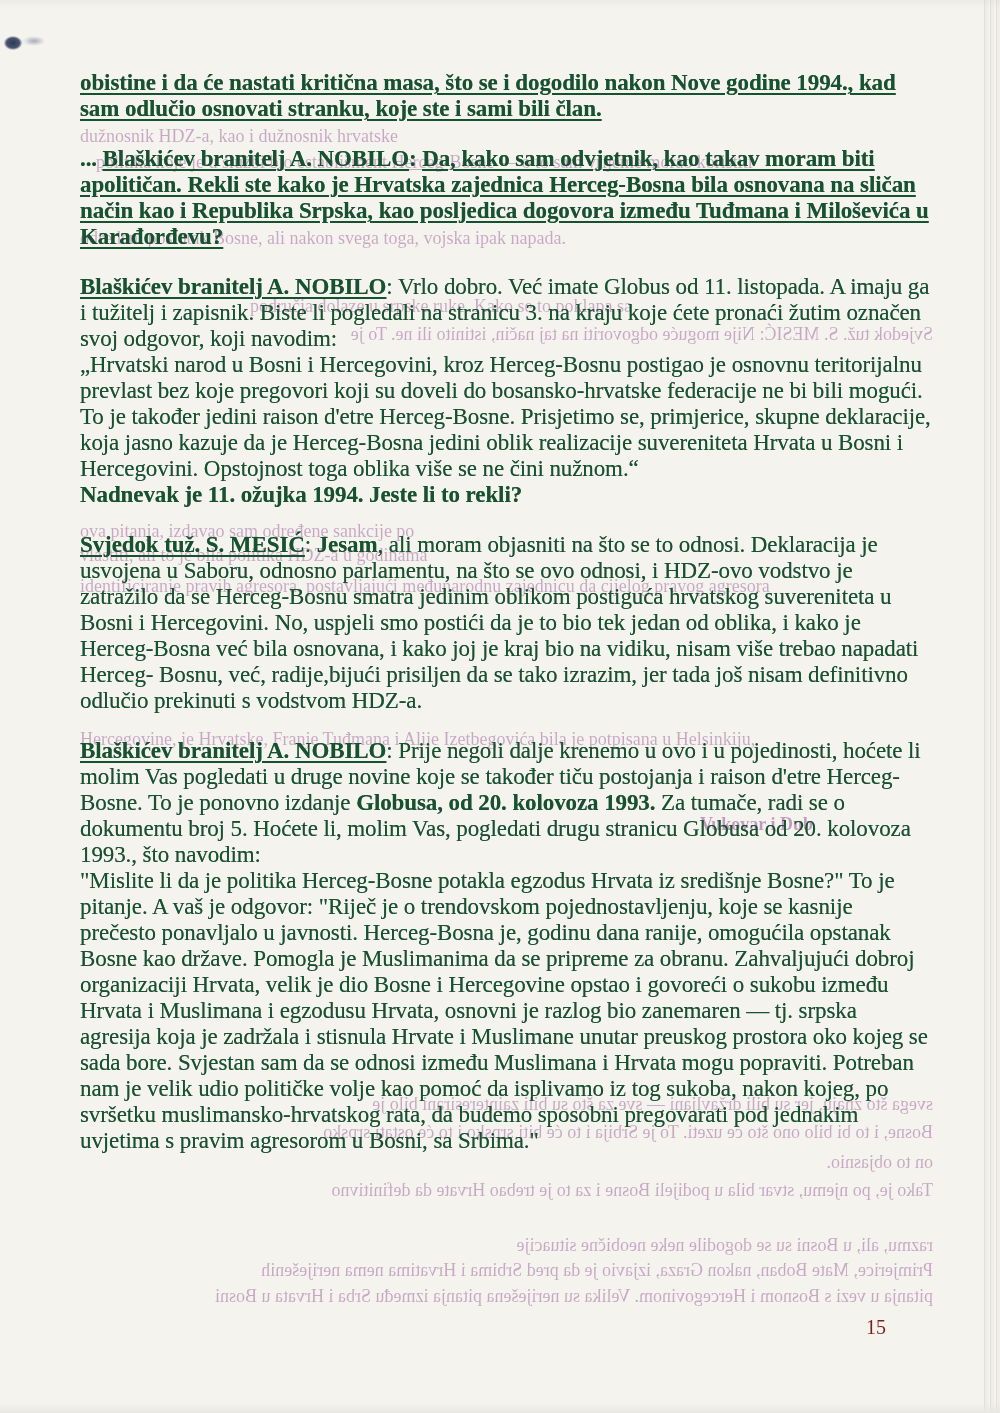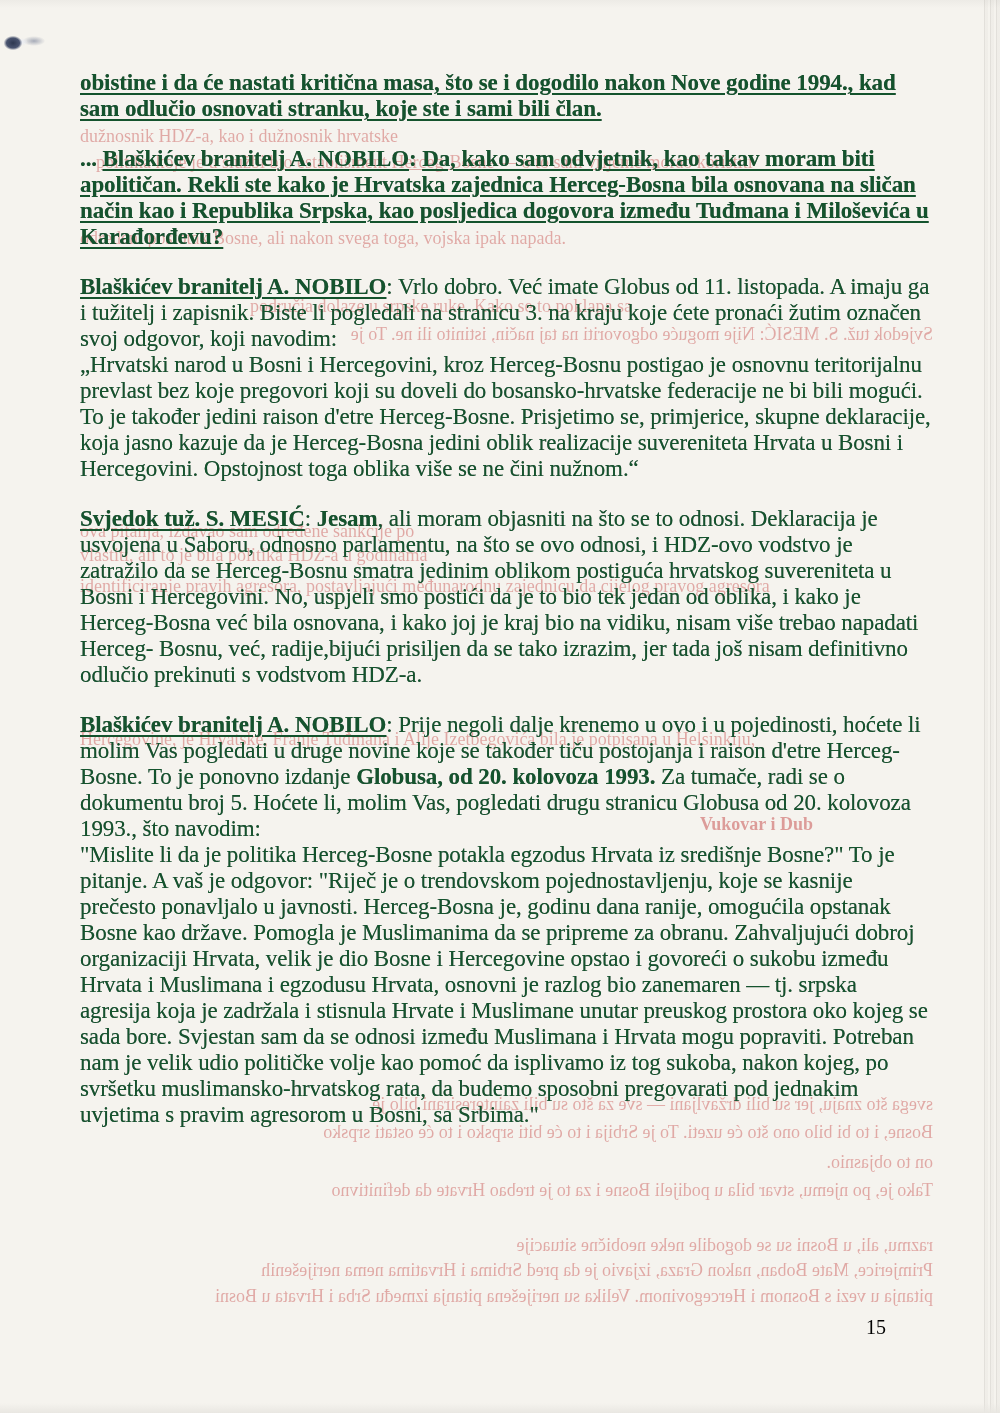--- a/index.html
+++ b/index.html
@@ -46,32 +46,32 @@
     color:#14532d;
     text-shadow:0 0 .5px rgba(32,32,42,.55);
   }
   .block{margin:0;}
   .block.gap{margin-top:24px;}
   .b{font-weight:bold;}
   .u{text-decoration:underline;text-decoration-thickness:1.6px;text-underline-offset:3px;}
   .bleed{
     position:absolute;width:853px;
     font-size:18px;line-height:24px;
-    color:#b91c1c;
+    color:#701a75;
     opacity:.34;
     white-space:nowrap;
     filter:blur(.6px);
     pointer-events:none;
     overflow:hidden;
   }
   .bleed.m{transform:scaleX(-1);text-align:left;direction:ltr;}
   .bleed.bld{font-weight:bold;opacity:.4;}
   .page-number{
     position:absolute;left:866px;top:1316px;
-    font-size:20px;color:#000000;
+    font-size:20px;color:#7f1d1d;
   }
 </style>
 </head>
 <body>
 
 <div class="paper"></div>
 
 <div id="bleed-layer">
     <div class="bleed" style="top: 124px; left: 80px;">dužnosnik HDZ-a, kao i dužnosnik hrvatske</div>
     <div class="bleed" style="top: 150px; left: 96px; text-decoration: underline;">politika koje je u službi bio establišment Herceg-Bosne — o to sam vrijeme morao koristiti</div>
@@ -92,20 +92,21 @@
     <div class="bleed m" style="top: 1284px; left: 80px;">pitanja u vezi s Bosnom i Hercegovinom. Velika su neriješena pitanja između Srba i Hrvata u Bosni</div>
   </div>
 
 <div class="ink-blot"></div>
 
 <div id="doc">
     <div class="block"><span class="b u">obistine i da će nastati kritična masa, što se i dogodilo nakon Nove godine 1994., kad sam odlučio osnovati stranku, koje ste i sami bili član.</span></div>
     <div class="block gap"><span class="b">... </span><span class="b u">Blaškićev branitelj A. NOBILO</span><span class="b">: </span><span class="b u">Da, kako sam odvjetnik, kao takav moram biti apolitičan. Rekli ste kako je Hrvatska zajednica Herceg-Bosna bila osnovana na sličan način kao i Republika Srpska, kao posljedica dogovora između Tuđmana i Miloševića u Karađorđevu?</span></div>
     <div class="block gap"><span class="b u">Blaškićev branitelj A. NOBILO</span><span>: </span><span>Vrlo dobro. Već imate Globus od 11. listopada. A imaju ga i tužitelj i zapisnik. Biste li pogledali na stranicu 3. na kraju koje ćete pronaći žutim označen svoj odgovor, koji navodim:</span></div>
     <div class="block"><span>„Hrvatski narod u Bosni i Hercegovini, kroz Herceg-Bosnu postigao je osnovnu teritorijalnu prevlast bez koje pregovori koji su doveli do bosansko-hrvatske federacije ne bi bili mogući. To je također jedini raison d'etre Herceg-Bosne. Prisjetimo se, primjerice, skupne deklaracije, koja jasno kazuje da je Herceg-Bosna jedini oblik realizacije suvereniteta Hrvata u Bosni i Hercegovini. Opstojnost toga oblika više se ne čini nužnom.“</span></div>
+    <div class="block"><span class="b">Nadnevak je 11. ožujka 1994. Jeste li to rekli?</span></div>
     <div class="block gap"><span class="b u">Svjedok tuž. S. MESIĆ</span><span>: </span><span class="b">Jesam</span><span>, ali moram objasniti na što se to odnosi. Deklaracija je usvojena u Saboru, odnosno parlamentu, na što se ovo odnosi, i HDZ-ovo vodstvo je zatražilo da se Herceg-Bosnu smatra jedinim oblikom postiguća hrvatskog suvereniteta u Bosni i Hercegovini. No, uspjeli smo postići da je to bio tek jedan od oblika, i kako je Herceg-Bosna već bila osnovana, i kako joj je kraj bio na vidiku, nisam više trebao napadati Herceg- Bosnu, već, radije,bijući prisiljen da se tako izrazim, jer tada još nisam definitivno odlučio prekinuti s vodstvom HDZ-a.</span></div>
     <div class="block gap"><span class="b u">Blaškićev branitelj A. NOBILO</span><span>: </span><span>Prije negoli dalje krenemo u ovo i u pojedinosti, hoćete li molim Vas pogledati u druge novine koje se također tiču postojanja i raison d'etre Herceg-Bosne. To je ponovno izdanje </span><span class="b">Globusa, od 20. kolovoza 1993.</span><span> Za tumače, radi se o dokumentu broj 5. Hoćete li, molim Vas, pogledati drugu stranicu Globusa od 20. kolovoza 1993., što navodim:</span></div>
     <div class="block"><span>"Mislite li da je politika Herceg-Bosne potakla egzodus Hrvata iz središnje Bosne?" To je pitanje. A vaš je odgovor: "Riječ je o trendovskom pojednostavljenju, koje se kasnije prečesto ponavljalo u javnosti. Herceg-Bosna je, godinu dana ranije, omogućila opstanak Bosne kao države. Pomogla je Muslimanima da se pripreme za obranu. Zahvaljujući dobroj organizaciji Hrvata, velik je dio Bosne i Hercegovine opstao i govoreći o sukobu između Hrvata i Muslimana i egzodusu Hrvata, osnovni je razlog bio zanemaren — tj. srpska agresija koja je zadržala i stisnula Hrvate i Muslimane unutar preuskog prostora oko kojeg se sada bore. Svjestan sam da se odnosi između Muslimana i Hrvata mogu popraviti. Potreban nam je velik udio političke volje kao pomoć da isplivamo iz tog sukoba, nakon kojeg, po svršetku muslimansko-hrvatskog rata, da budemo sposobni pregovarati pod jednakim uvjetima s pravim agresorom u Bosni, sa Srbima."</span></div>
   </div>
 
 <div class="page-number">15</div>
 
 <div class="scan-right"></div>
 <div class="scan-bottom"></div>
 

